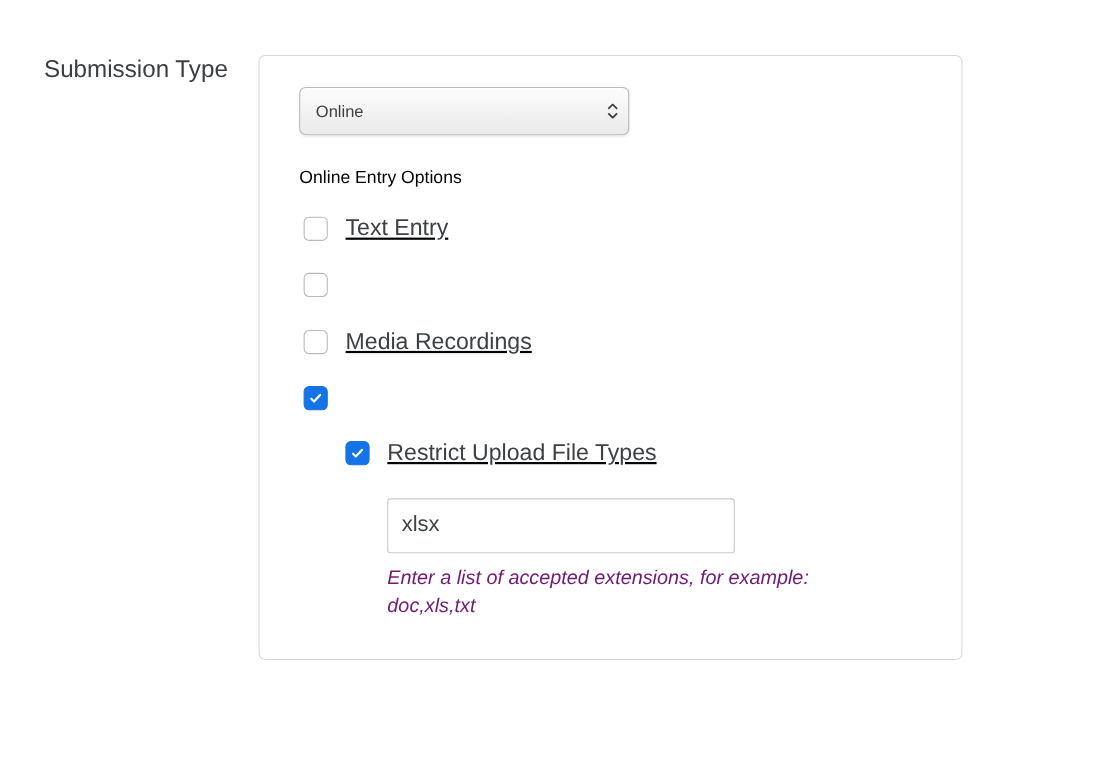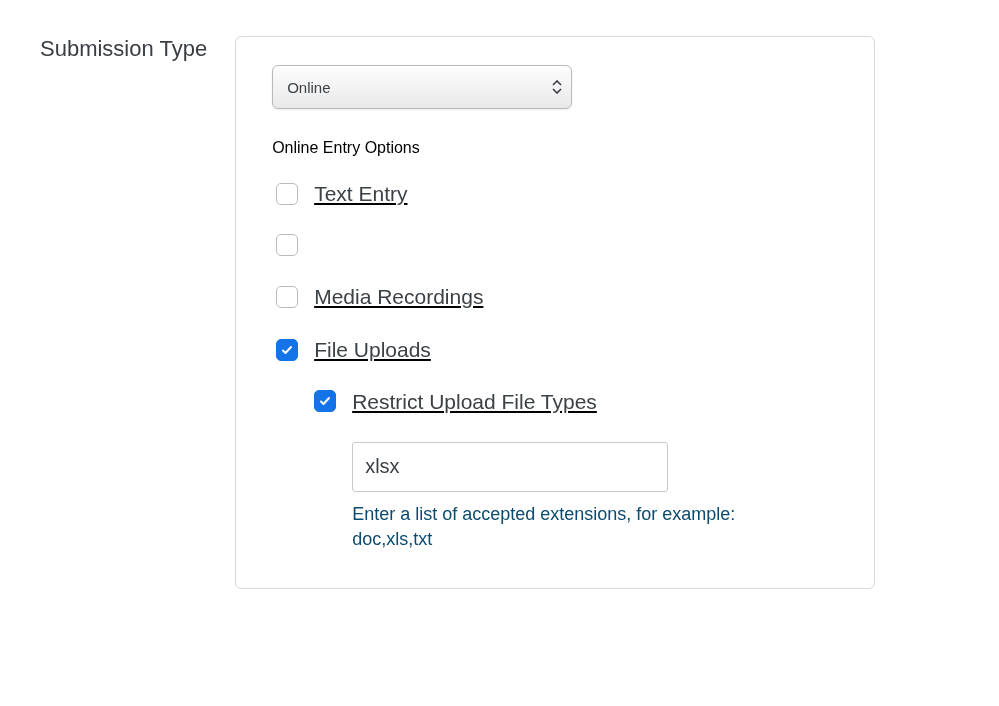--- a/index.html
+++ b/index.html
@@ -6,21 +6,21 @@
     body {
       font-family: -apple-system, BlinkMacSystemFont, "Segoe UI", "Helvetica Neue", Arial, sans-serif;
       background: #fff;
       width: 999px;
       height: 706px;
       padding: 0;
     }
     .wrapper {
       display: flex;
       align-items: flex-start;
-      padding: 36px 40px;
+      padding: 50px 40px;
       gap: 28px;
     }
     .field-label {
       font-size: 22px;
       color: #3a3e43;
       font-weight: 400;
       margin-top: 0px;
       line-height: 1.2;
     }
     .panel {
@@ -126,24 +126,25 @@
       height: 50px;
       border: 1.5px solid #c7cacc;
       border-radius: 3px;
       font-size: 20px;
       color: #3c4146;
       padding: 0 12px;
       display: block;
     }
     .ext-hint {
       font-size: 18px;
-      color: #0c4a6e;
+      color: #701a75;
       margin-top: 10px;
       max-width: 440px;
       line-height: 1.4;
+      font-style: italic;
     }
   </style>
 </head>
 <body>
 
 <div class="wrapper">
   <div class="field-label">Submission Type</div>
 
   <div class="panel">
 
@@ -196,21 +197,20 @@
 
       <div class="option">
         <label class="chk">
           <input type="checkbox" checked="" style="">
           <span class="box">
             <svg class="tick" viewBox="0 0 12 12">
                 <path d="M2 6.5 L4.5 9 L10 3" fill="none" stroke="#fff" stroke-width="2" stroke-linecap="round" stroke-linejoin="round"></path>
               </svg>
           </span>
         </label>
-        <span class="option-label">File Uploads</span>
       </div>
 
       <div class="nested">
         <div class="option">
           <label class="chk">
             <input type="checkbox" checked="" style="">
             <span class="box">
               <svg class="tick" viewBox="0 0 12 12">
                   <path d="M2 6.5 L4.5 9 L10 3" fill="none" stroke="#fff" stroke-width="2" stroke-linecap="round" stroke-linejoin="round"></path>
                 </svg>

